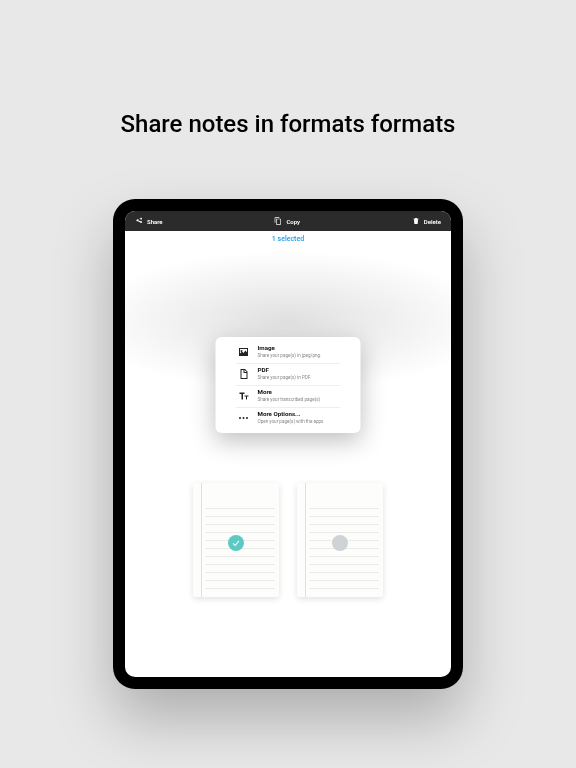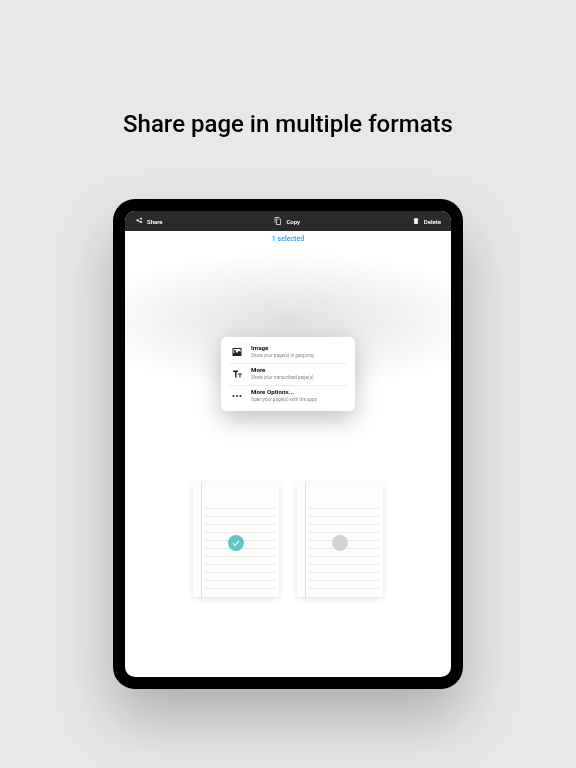--- a/index.html
+++ b/index.html
@@ -108,26 +108,26 @@
     background: #cfd3d6;
     display: flex; align-items: center; justify-content: center;
   }
   .check-badge.on { background: #5ec9c4; color: #fff; }
   .check-badge svg { width: 10px; height: 10px; stroke: #fff; fill: none; stroke-width: 2.5; }
   .menu {
     position: absolute;
     top: 126px;
     left: 50%;
     transform: translateX(-50%);
-    width: 134px;
+    width: 145px;
     background: #fff;
     border-radius: 6px;
     box-shadow: 0 8px 24px rgba(0,0,0,0.25);
     z-index: 5;
-    padding: 4px 0;
+    padding: 4px 12px;
   }
   .menu-row {
     display: flex;
     align-items: center;
     padding: 4px 10px;
     gap: 8px;
     position: relative;
   }
   .menu-row + .menu-row::before {
     content: "";
@@ -151,21 +151,21 @@
     color: #555;
     border: 0.6px solid #bbb;
     border-radius: 999px;
     padding: 0.5px 4px;
     letter-spacing: 0.3px;
   }
 </style>
 </head>
 <body>
 
-<div class="headline">Share page in multiple formats</div>
+<div class="headline">Share notes in formats formats</div>
 
 <div class="tablet">
   <div class="screen">
 
     <div class="toolbar">
       <div class="tb-item">
         <svg viewBox="0 0 24 24">
             <path d="M18 8a3 3 0 1 0-2.83-4H15l-6.1 3.55a3 3 0 1 0 0 4.9L15 16h.17A3 3 0 1 0 18 12a3 3 0 0 0-2.12.88L9.9 9.45a3 3 0 0 0 0-1.9l5.98-3.43A3 3 0 0 0 18 8z"></path>
           </svg>
         <span>Share</span>
@@ -209,20 +209,31 @@
             </svg>
         </div>
         <div class="menu-text">
           <div class="menu-title">Image</div>
           <div class="menu-sub">Share your page(s) in jpeg/png.</div>
         </div>
       </div>
       <div class="menu-row">
         <div class="menu-icon">
           <svg viewBox="0 0 24 24">
+              <path d="M6 2h9l5 5v15H6V2zm8 1.5V8h4.5L14 3.5zM8 4v16h10V10h-6V4H8z"></path>
+            </svg>
+        </div>
+        <div class="menu-text">
+          <div class="menu-title">PDF</div>
+          <div class="menu-sub">Share your page(s) in PDF.</div>
+        </div>
+      </div>
+      <div class="menu-row">
+        <div class="menu-icon">
+          <svg viewBox="0 0 24 24">
               <path d="M4 5h10v3h-3v11H8V8H4V5zm10 6h8v2h-3v6h-2v-6h-3v-2z"></path>
             </svg>
         </div>
         <div class="menu-text">
           <div class="menu-title">More</div>
           <div class="menu-sub">Share your transcribed page(s)</div>
         </div>
       </div>
       <div class="menu-row">
         <div class="menu-icon">

